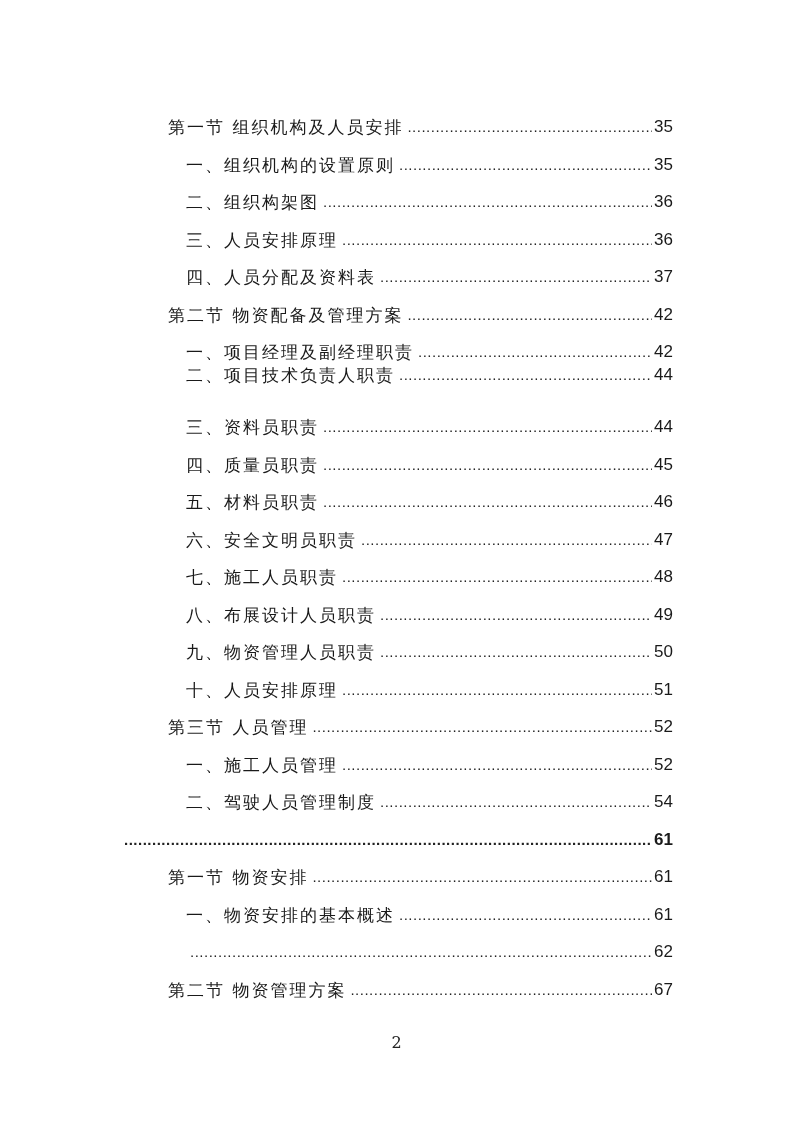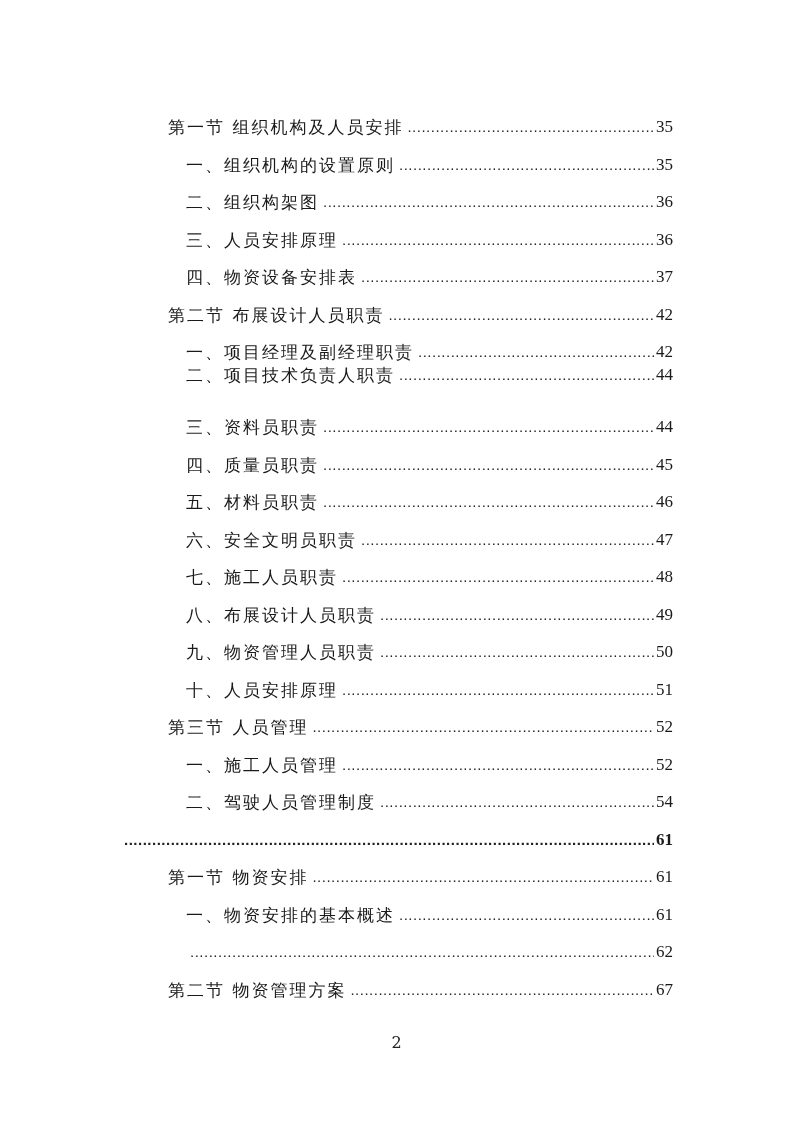--- a/index.html
+++ b/index.html
@@ -5,21 +5,21 @@
   html, body { margin: 0; padding: 0; background: #ffffff; }
   body { width: 793px; height: 1122px; position: relative; overflow: hidden;
          font-family: "DejaVu Sans", "Liberation Sans", sans-serif; color: #1a1a1a; }
   .toc { position: absolute; left: 0; top: 101px; width: 793px; }
   .row { position: absolute; height: 37px; display: flex; align-items: flex-end;
          font-size: 17px; line-height: 22px; right: 120px; }
   .row .label { white-space: nowrap; letter-spacing: 2px; }
   .row .dots { flex: 1; overflow: hidden; white-space: nowrap; margin: 0 2px 0 4px;
                font-family: "Liberation Sans", sans-serif; font-size: 15px; letter-spacing: 0.5px; color: #222; }
   .row .dots::after { content: "...................................................................................................................................................................................................."; }
-  .row .page { font-family: Liberation Serif, serif; font-size: 17px; white-space: nowrap; }
+  .row .page { font-family: Liberation Sans, sans-serif; font-size: 17px; white-space: nowrap; }
   .lvl-sec { left: 148px; margin-left: 20px; }
   .lvl-item { left: 186px; align-items: flex-end; }
   .lvl-ch { left: 120px; font-weight: bold; }
   .lvl-ch .dots { font-weight: bold; }
   .pagenum { position: absolute; top: 1033px; left: 0; width: 793px; text-align: center;
              font-family: "DejaVu Serif", "Liberation Serif", serif; font-size: 16px; color: #222; }
 </style>
 </head>
 <body>
 
@@ -38,26 +38,26 @@
       <span class="label">二、组织构架图</span>
       <span class="dots"></span>
       <span class="page">36</span>
     </div>
   <div class="row lvl-item" style="top:112.5px">
       <span class="label">三、人员安排原理</span>
       <span class="dots"></span>
       <span class="page">36</span>
     </div>
   <div class="row lvl-item" style="top:150px">
-      <span class="label">四、物资设备安排表</span>
+      <span class="label">四、人员分配及资料表</span>
       <span class="dots"></span>
       <span class="page">37</span>
     </div>
   <div class="row lvl-sec" style="top:187.5px">
-      <span class="label">第二节 布展设计人员职责</span>
+      <span class="label">第二节 物资配备及管理方案</span>
       <span class="dots"></span>
       <span class="page">42</span>
     </div>
   <div class="row lvl-item" style="top:225px">
       <span class="label">一、项目经理及副经理职责</span>
       <span class="dots"></span>
       <span class="page">42</span>
     </div>
   <div class="row lvl-item" style="top:248px">
       <span class="label">二、项目技术负责人职责</span>

